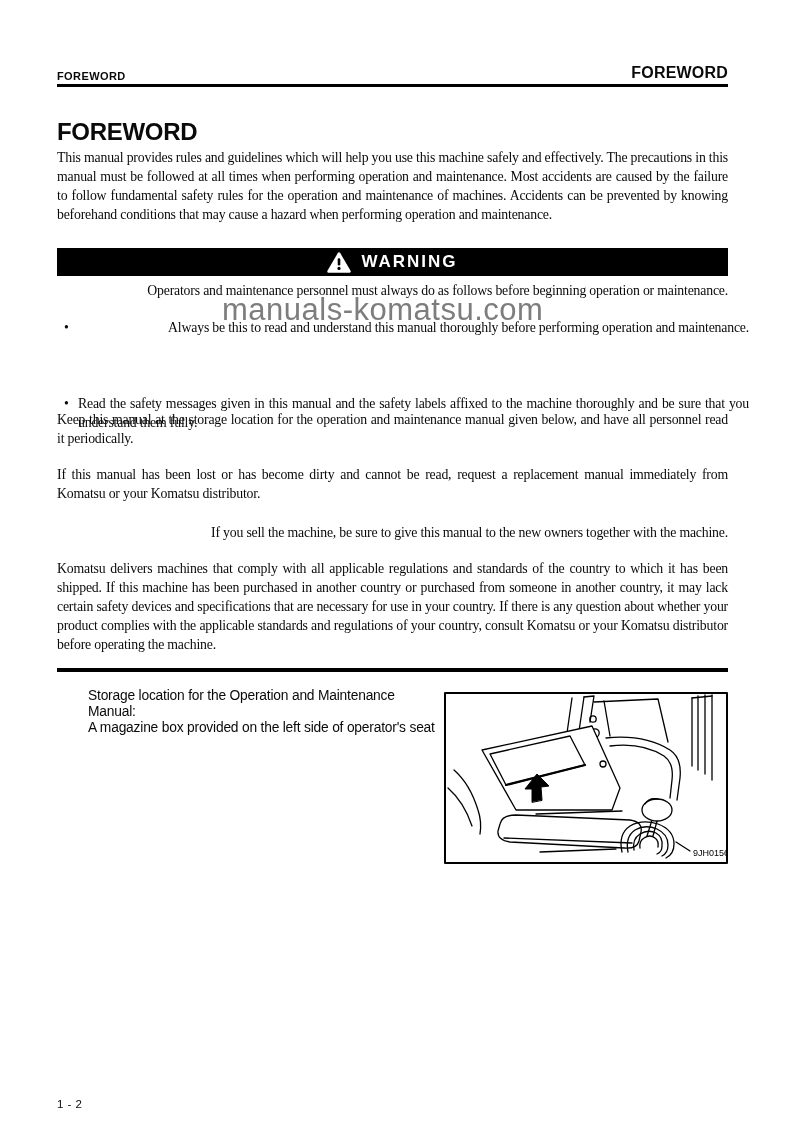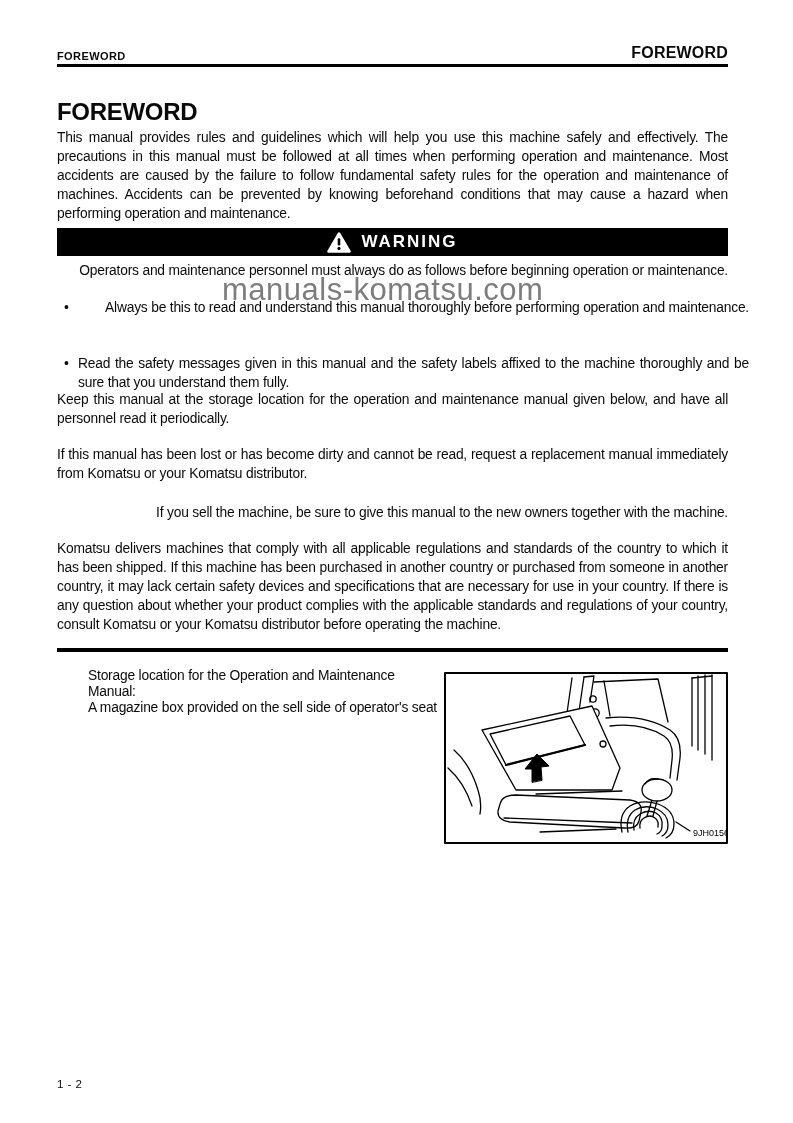--- a/index.html
+++ b/index.html
@@ -5,40 +5,41 @@
   html,body{margin:0;padding:0;background:#e8e8e8;}
   .page{
     position:relative;
     width:793px;height:1123px;
     margin:0 auto;
     background:#ffffff;
     font-family:"Liberation Sans","DejaVu Sans",sans-serif;
     color:#0a0a0a;
     overflow:hidden;
   }
-  .abs{position:absolute;}
+  .abs{position:absolute;margin-top:20px;}
   
   .hdr{
     left:57px;right:65px;top:40px;height:22px;
     border-bottom:3px solid #000;
     display:flex;justify-content:space-between;align-items:flex-end;
     padding-bottom:2px;
   }
   .hdr-left{font-size:11px;font-weight:bold;letter-spacing:.4px;}
   .hdr-right{font-size:16px;font-weight:bold;letter-spacing:.2px;}
   
   .doc-title{
     left:57px;top:98px;
     font-size:24px;font-weight:bold;letter-spacing:-.3px;
   }
   
   .body-text{
     left:57px;width:671px;
     font-size:13.8px;line-height:19px;letter-spacing:-.2px;
     text-align:justify;
+    font-family:Liberation Serif, serif;
   }
   .single{text-align:right;}
   
   .warn-banner{
     left:57px;width:671px;top:228px;height:28px;
     background:#000;color:#fff;
     display:flex;align-items:center;justify-content:center;gap:10px;text-align:right;
   }
   .warn-banner .warn-label{
     font-size:17px;font-weight:bold;letter-spacing:2px;
@@ -106,21 +107,21 @@
 
   <div class="abs body-text" style="top:390px;">Keep this manual at the storage location for the operation and maintenance manual given below, and have all personnel read it periodically.</div>
   <div class="abs body-text single" style="top:503px;">If you sell the machine, be sure to give this manual to the new owners together with the machine.</div>
   <div class="abs body-text" style="top:445px;">If this manual has been lost or has become dirty and cannot be read, request a replacement manual immediately from Komatsu or your Komatsu distributor.</div>
   <div class="abs body-text" style="top:539px;">Komatsu delivers machines that comply with all applicable regulations and standards of the country to which it has been shipped. If this machine has been purchased in another country or purchased from someone in another country, it may lack certain safety devices and specifications that are necessary for use in your country. If there is any question about whether your product complies with the applicable standards and regulations of your country, consult Komatsu or your Komatsu distributor before operating the machine.</div>
 
   <div class="abs rule2"></div>
 
   <div class="abs storage-text">
     <div>Storage location for the Operation and Maintenance Manual:</div>
-    <div>A magazine box provided on the sell side of operator's seat</div>
+    <div>A magazine box provided on the left side of operator's seat</div>
   </div>
 
   <div class="abs figure">
     <svg width="284" height="172" viewBox="0 0 284 172">
       <g fill="none" stroke="#000" stroke-width="1.3" stroke-linecap="round" stroke-linejoin="round">
 
         <rect x="1" y="1" width="282" height="170" fill="#fff" stroke-width="2"></rect>
 
         <path d="M248 6 V74"></path>
           <path d="M254 4 V78"></path>

